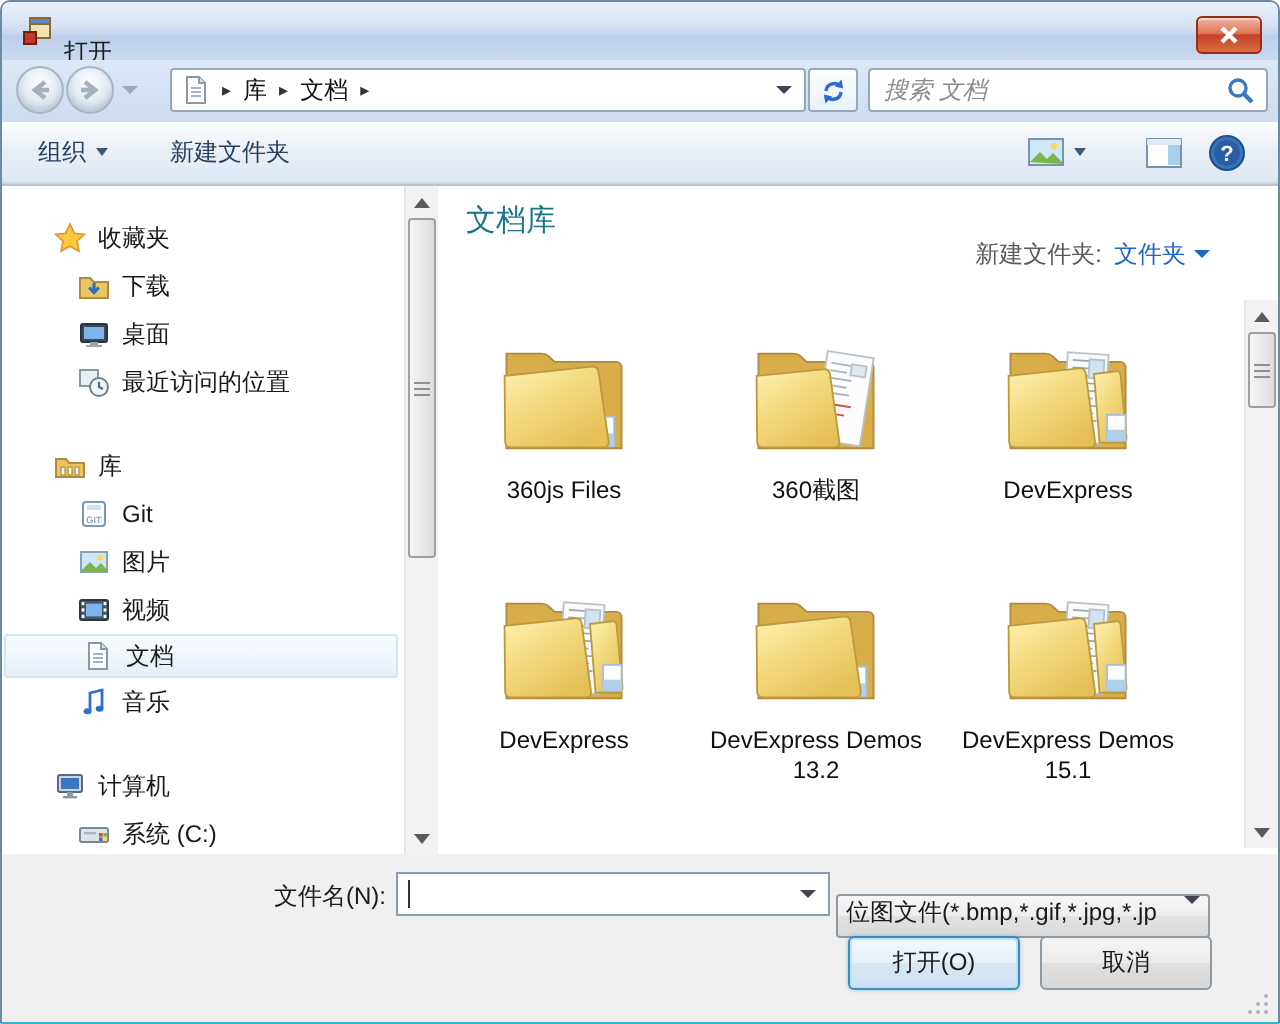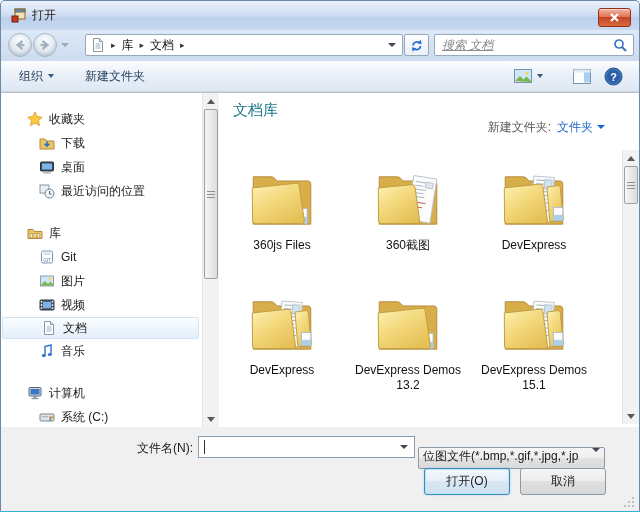--- a/index.html
+++ b/index.html
@@ -5,21 +5,21 @@
   html,body{margin:0;padding:0;width:640px;height:512px;overflow:hidden;
     font-family:"Liberation Sans","DejaVu Sans",sans-serif;font-size:12px;background:#fff;}
   *{box-sizing:border-box;}
   .window{position:absolute;left:0;top:0;width:640px;height:512px;
     border:1px solid #6b8aa5;border-bottom:1px solid #35b2d0;border-radius:5px 5px 1px 1px;
     background:#bdd2ec;}
   
   .titlebar{position:absolute;left:0;top:0;right:0;height:29px;border-radius:4px 4px 0 0;
     background:linear-gradient(#eaf1fb,#d3e0f3 45%,#bccfeb 60%,#c9d9f0);}
   .title-icon{position:absolute;left:9px;top:6px;width:17px;height:17px;}
-  .title-text{position:absolute;left:31px;top:0;line-height:29px;color:#1c1c1c;}
+  .title-text{position:absolute;left:31px;top:11px;line-height:29px;color:#1c1c1c;}
   .close-btn{position:absolute;right:8px;top:7px;width:33px;height:19px;border-radius:3px;
     border:1px solid #9a2c12;background:linear-gradient(#f2b4a2,#dd7657 45%,#c64328 50%,#d86b3e);
     box-shadow:inset 0 1px 0 rgba(255,255,255,.55);display:flex;align-items:center;justify-content:center;}
   
   .navrow{position:absolute;left:0;right:0;top:29px;height:31px;
     background:linear-gradient(#dde8f7,#cddcf0);}
   .circle{position:absolute;top:3px;width:24px;height:24px;border-radius:50%;
     border:1px solid #a6b6c6;background:radial-gradient(circle at 50% 32%,#fcfdfe,#e2e9f1 55%,#c6d2e0);
     box-shadow:inset 0 -2px 3px rgba(150,168,190,.45);display:flex;align-items:center;justify-content:center;}
   .nav-chevron{position:absolute;left:60px;top:13px;width:0;height:0;
@@ -27,21 +27,21 @@
   .addrbar{position:absolute;left:84px;top:4px;width:318px;height:22px;background:#fff;
     border:1px solid #98a8bb;border-radius:2px;display:flex;align-items:center;}
   .crumb-sep{font-size:9px;color:#333;margin:0 6px;}
   .crumb{color:#111;cursor:default;}
   .addr-drop{margin-left:auto;margin-right:6px;width:0;height:0;
     border-left:4px solid transparent;border-right:4px solid transparent;border-top:4px solid #445;}
   .refreshbtn{position:absolute;left:403px;top:4px;width:25px;height:22px;border:1px solid #98a8bb;
     border-radius:2px;background:linear-gradient(#fdfefe,#e9f0f8);display:flex;align-items:center;justify-content:center;}
   .searchbox{position:absolute;left:433px;top:4px;width:200px;height:22px;background:#fff;
     border:1px solid #98a8bb;border-radius:2px;display:flex;align-items:center;}
-  .search-ph{font-style:italic;color:#8a8a8a;margin-left:7px;text-decoration:underline;}
+  .search-ph{font-style:italic;color:#8a8a8a;margin-left:7px;}
   .searchbox svg{margin-left:auto;margin-right:6px;}
   
   .toolbar{position:absolute;left:0;right:0;top:60px;height:31px;
     background:linear-gradient(#fcfdfe,#eaf0f8 45%,#dde7f3);border-bottom:1px solid #cfd8e2;}
   .tb-item{position:absolute;top:0;height:30px;line-height:30px;color:#27415f;padding:0 6px;cursor:default;}
   .arr-dn-dark{display:inline-block;width:0;height:0;margin-left:5px;vertical-align:2px;
     border-left:3.5px solid transparent;border-right:3.5px solid transparent;border-top:4px solid #3a5a7a;}
   .tb-right{position:absolute;top:5px;height:20px;display:flex;align-items:center;}
   
   .content{position:absolute;left:0;right:0;top:91px;bottom:84px;background:#fff;border-top:1px solid #b6c2ce;}

